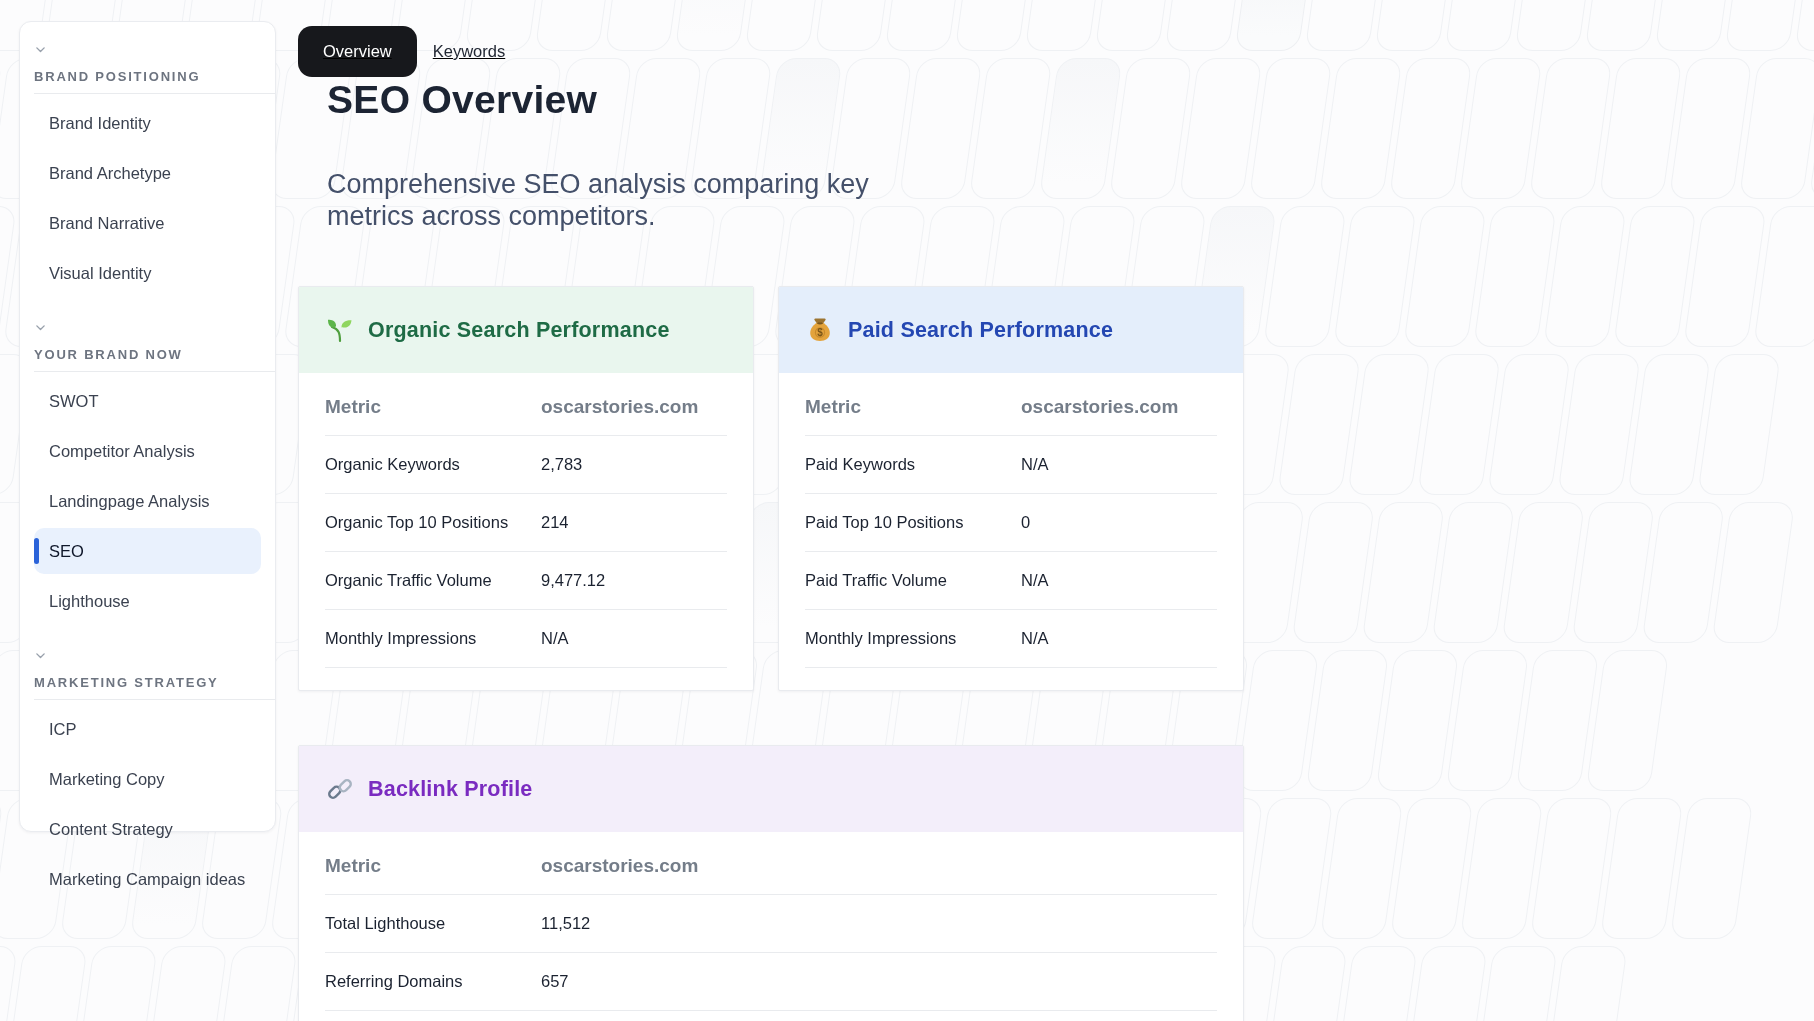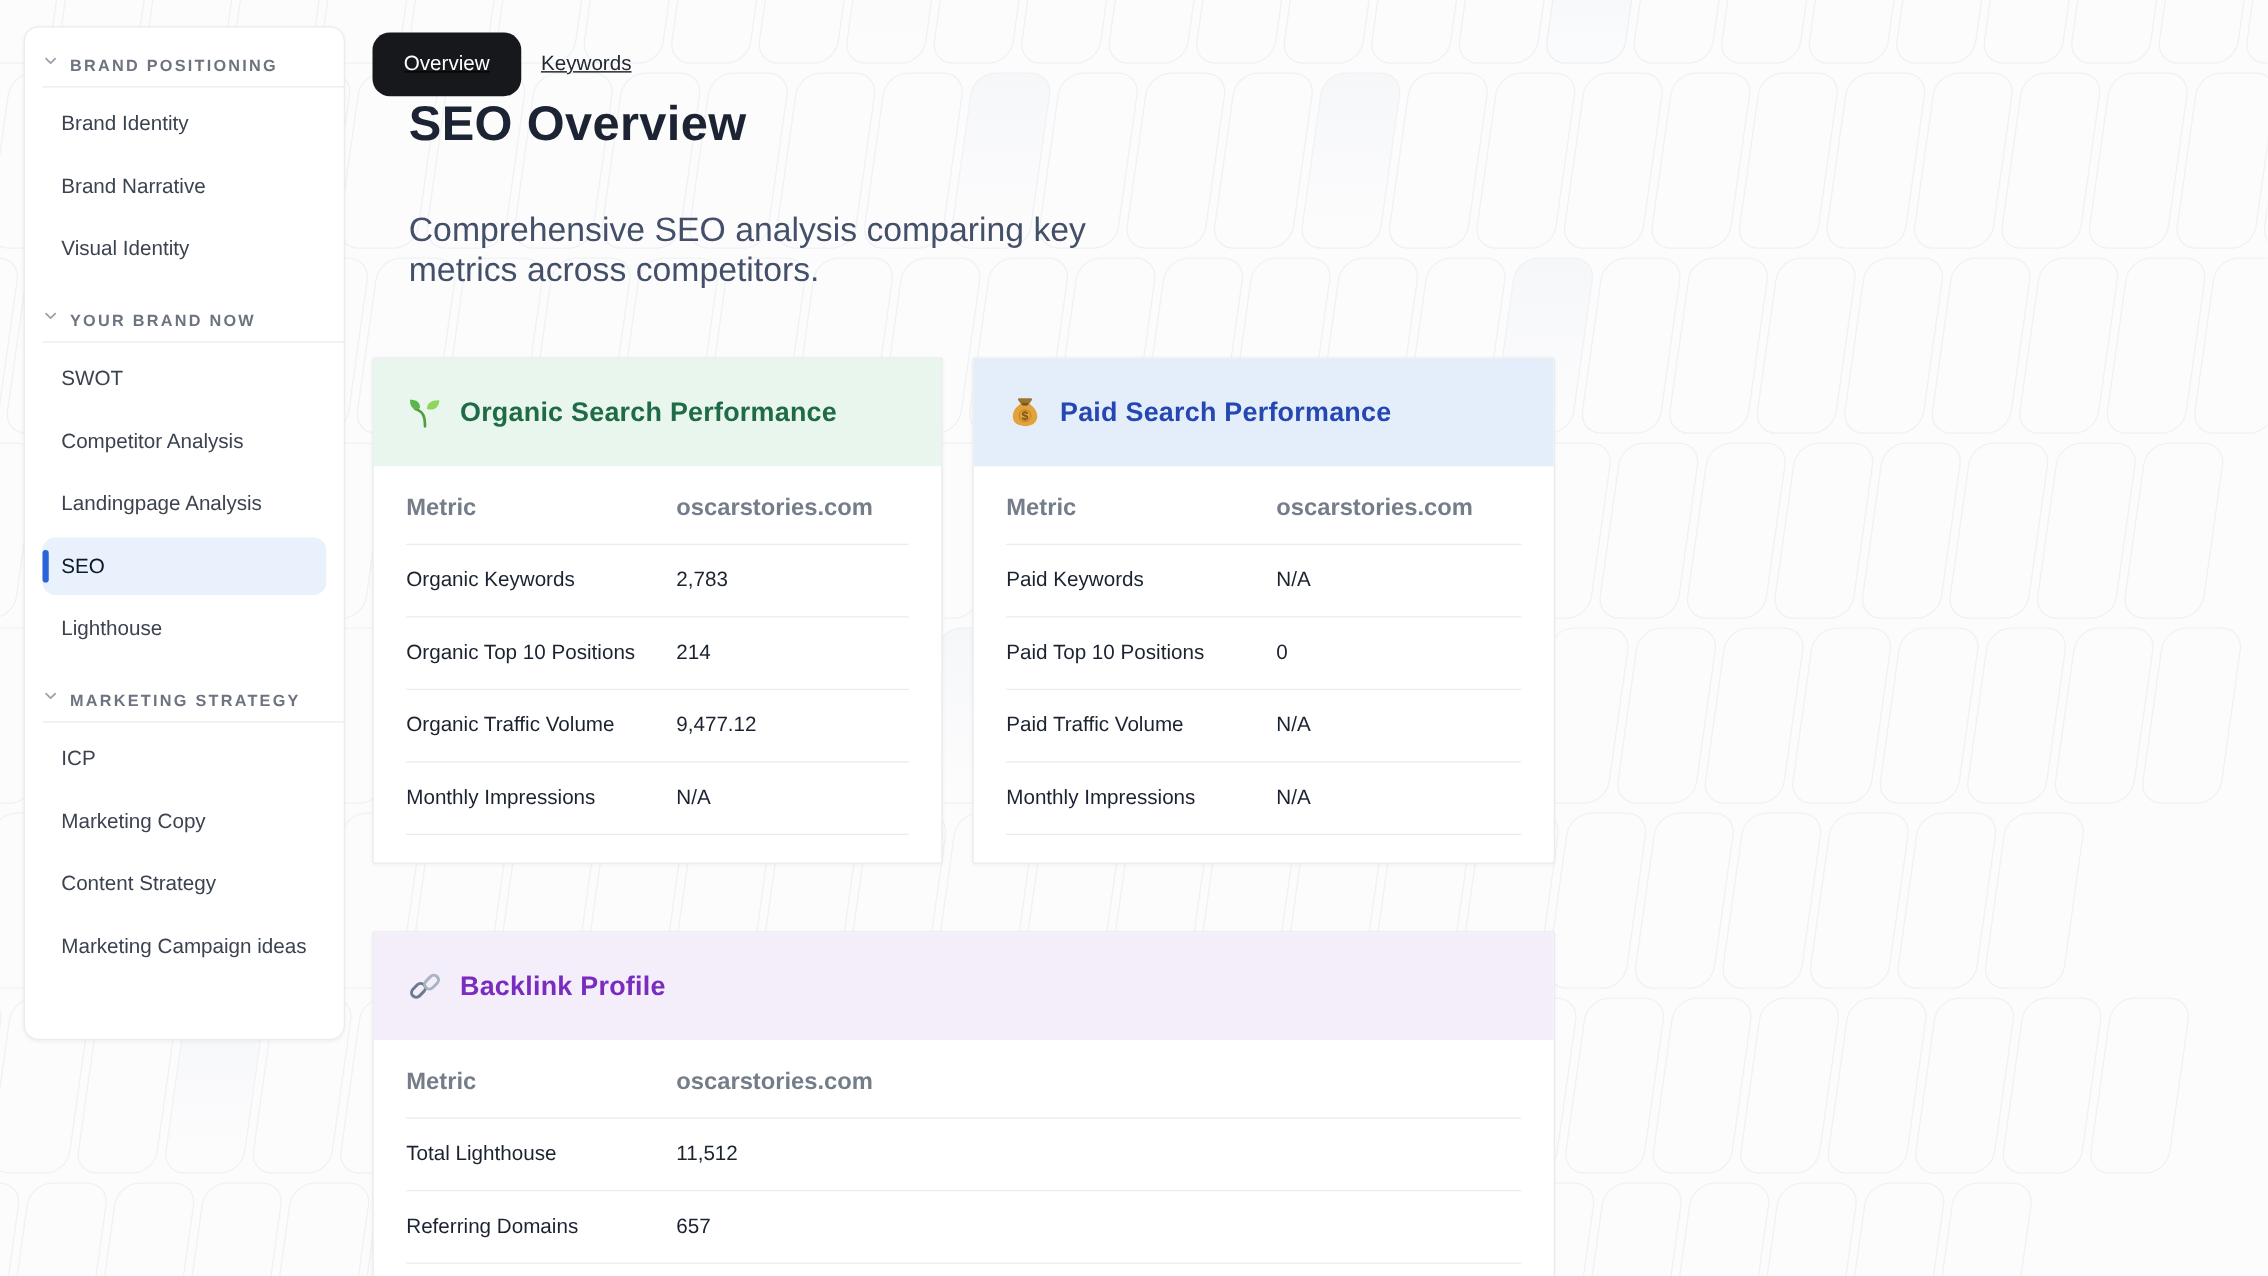--- a/index.html
+++ b/index.html
@@ -13,21 +13,21 @@
   .pcell{flex:0 0 auto;width:64px;height:141px;border:1px solid #eff1f4;border-radius:18px;box-sizing:border-box;}
   .pcell.fill-strong{background:linear-gradient(180deg,#f1f2f5 0%,#fafbfc 90%);border-color:#edeff2;}
   .pcell.fill-soft{background:linear-gradient(180deg,#f6f7f9 0%,#fcfcfd 90%);}
 
   
   #sidebar{position:absolute;left:19px;top:21px;width:257px;height:811px;box-sizing:border-box;
            background:#ffffff;border:1px solid #eaecf0;border-radius:12px;
            box-shadow:0 1px 3px rgba(16,24,40,.05);padding-top:12px;z-index:2;}
   .nav-section{margin-top:14px;}
   .nav-section:first-child{margin-top:0;}
-  .nav-section-header{display:flex;align-items:flex-end;gap:9px;padding:8px 14px 9px;cursor:pointer;}
+  .nav-section-header{display:flex;align-items:flex-start;gap:9px;padding:8px 14px 9px;cursor:pointer;flex-direction:column;}
   .nav-section-label{font-size:13px;font-weight:700;letter-spacing:1.8px;color:#6d7480;}
   .nav-divider{border-bottom:1px solid #e9ebee;margin-left:14px;}
   .nav-items{padding-top:4px;}
   .nav-item{height:50px;display:flex;align-items:center;padding:0 14px 0 29px;
             font-size:16.5px;color:#3b4250;position:relative;cursor:pointer;}
   .nav-item .bar{display:none;}
   .nav-item.selected{height:46px;margin:2px 14px;padding:0 0 0 15px;
             background:var(--sel-bg,#e9f1fd);border-radius:10px;color:#0f172a;font-weight:500;}
   .nav-item.selected .bar{display:block;position:absolute;left:0;top:10px;width:5px;height:26px;
             border-radius:4px;background:var(--sel-bar,#2b63d9);}
@@ -311,20 +311,24 @@
       <span class="nav-section-label">BRAND POSITIONING</span>
     </div>
     <div class="nav-divider"></div>
     <div class="nav-items">
         <div class="nav-item">
 
     <span class="nav-item-label">Brand Identity</span>
   </div>
         <div class="nav-item">
 
+    <span class="nav-item-label">Brand Archetype</span>
+  </div>
+        <div class="nav-item">
+
     <span class="nav-item-label">Brand Narrative</span>
   </div>
         <div class="nav-item">
 
     <span class="nav-item-label">Visual Identity</span>
   </div>
       </div>
   </section>
     <section class="nav-section">
     <div class="nav-section-header">

